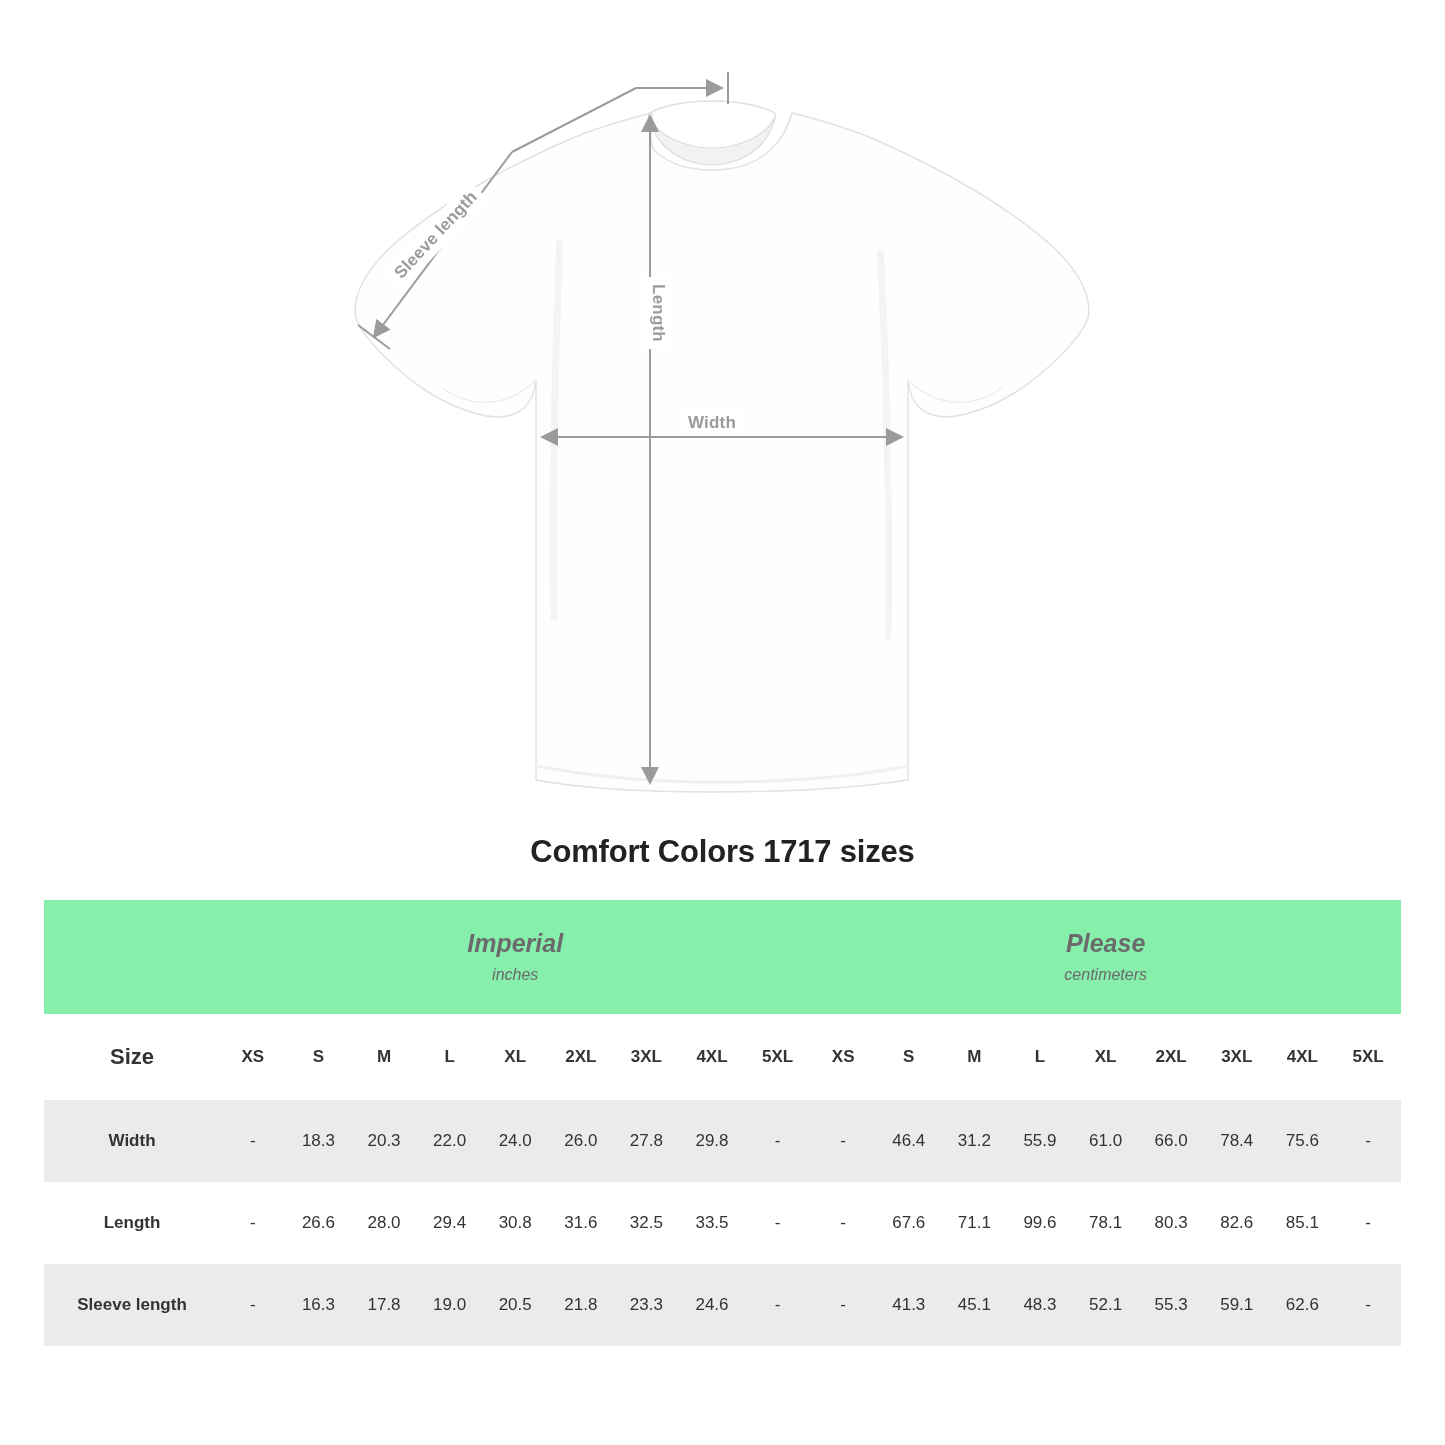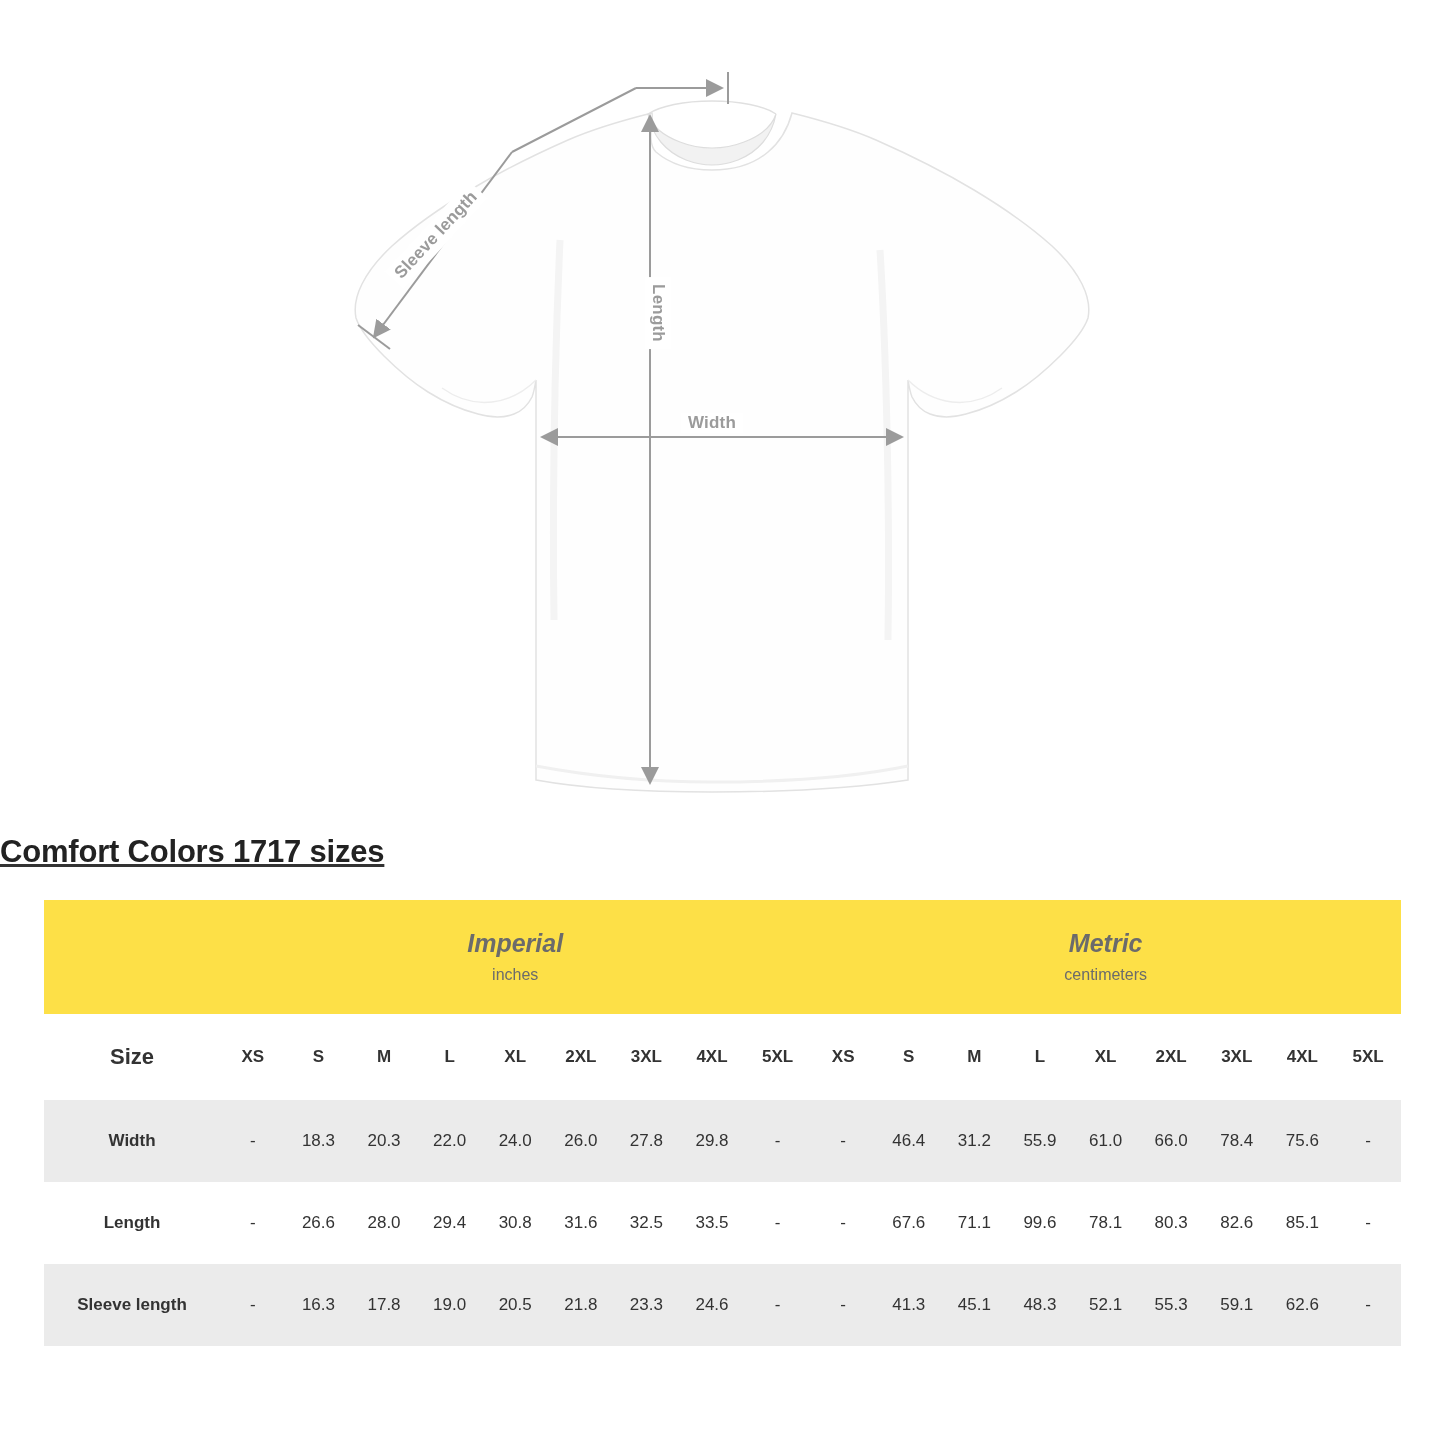--- a/index.html
+++ b/index.html
@@ -52,22 +52,22 @@
     left: 374px;
     top: 222px;
     transform: rotate(-47deg);
     transform-origin: center center;
     background: #ffffff;
     padding: 3px 6px;
   }
 
   
   .title-block {
+    text-align: center;
     margin-top: 4px;
-    text-decoration: underline;
   }
   .chart-title {
     font-size: 31px;
     font-weight: bold;
     color: #222222;
     margin: 0;
     letter-spacing: -0.2px;
   }
   .chart-note {
     font-size: 16.5px;
@@ -89,32 +89,33 @@
     table-layout: fixed;
   }
   table.size-chart td, table.size-chart th {
     text-align: center;
     vertical-align: middle;
     font-size: 17px;
     color: #333333;
     border: none;
   }
   .unit-head td {
-    background: #fde047;
+    background: #86efac;
     height: 112px;
   }
   .unit-system {
     font-size: 25px;
     font-style: italic;
     font-weight: bold;
     color: #6b6b6b;
     line-height: 1.1;
   }
   .unit-sub {
     font-size: 16px;
+    font-style: italic;
     color: #6b6b6b;
     margin-top: 8px;
   }
   .head-row td {
     background: #ffffff;
     height: 84px;
     font-weight: bold;
     font-size: 17.5px;
     color: #3a3a3a;
   }
@@ -239,21 +240,21 @@
       <col span="18" style="width:65.6px">
     </colgroup>
     <tbody>
       <tr class="unit-head">
         <td></td>
         <td colspan="9">
           <div class="unit-system">Imperial</div>
           <div class="unit-sub">inches</div>
         </td>
         <td colspan="9">
-          <div class="unit-system">Metric</div>
+          <div class="unit-system">Please</div>
           <div class="unit-sub">centimeters</div>
         </td>
       </tr>
 
       <tr class="head-row">
         <td class="rowlabel-col">Size</td>
         <td>XS</td>
         <td>S</td>
         <td>M</td>
         <td>L</td>

